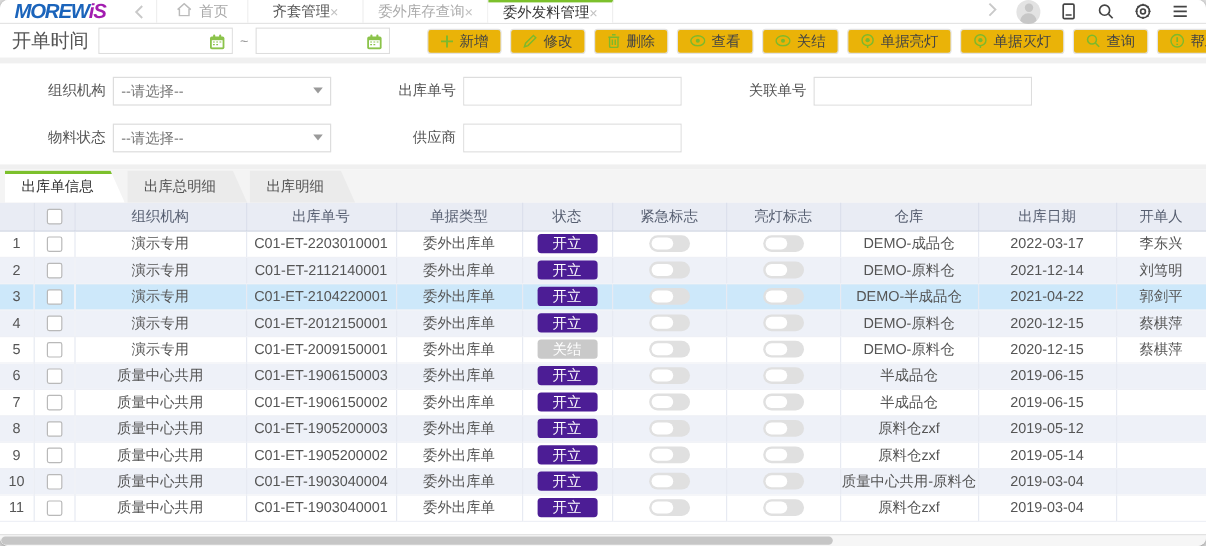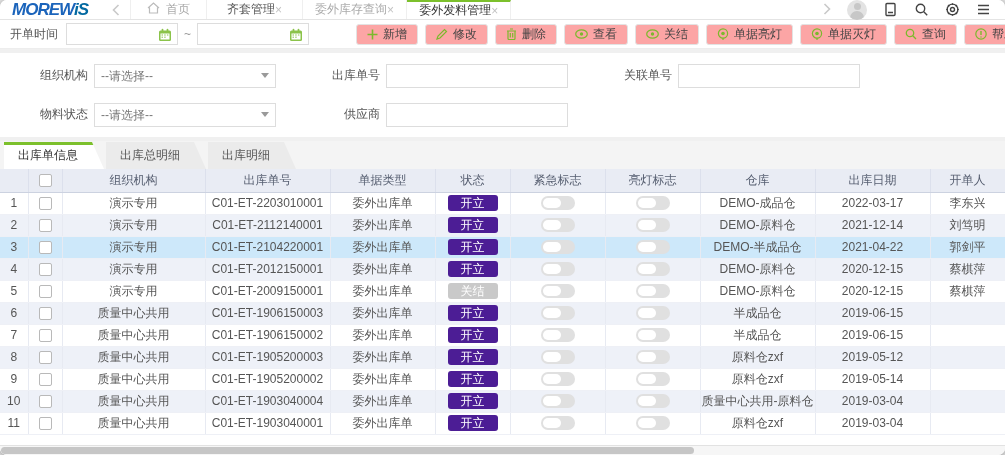--- a/index.html
+++ b/index.html
@@ -5,45 +5,45 @@
   * { margin:0; padding:0; box-sizing:border-box; }
   html,body { background:#e6e6e6; font-family:"Liberation Sans","DejaVu Sans",sans-serif; }
   .window { position:relative; width:1005px; height:455px; background:#fff; border-radius:7px;
             box-shadow:0 1px 6px rgba(0,0,0,.4); overflow:hidden; margin:0 auto; }
 
   
   .topbar { height:20px; display:flex; align-items:stretch; border-bottom:1px solid #e4e4e4; background:#fff; }
   .logo { display:flex; align-items:center; padding:0 14px 0 12px; font-style:italic; font-weight:bold;
           font-size:17px; letter-spacing:-1px; }
   .logo .p1 { color:#1b64bb; }
-  .logo .p2 { color:#0369a1; }
+  .logo .p2 { color:#a21caf; }
   .nav-chevron { display:flex; align-items:center; padding:0 10px; color:#c9c9c9; font-size:14px; cursor:pointer; }
   .home-tab { display:flex; align-items:center; gap:6px; padding:0 16px; color:#a9a9a9; font-size:12px;
               border-left:1px solid #efefef; border-right:1px solid #efefef; }
   .nav-tab { position:relative; display:flex; align-items:center; padding:0 12px; font-size:12px;
              color:#555; border-right:1px solid #efefef; min-width:96px; justify-content:center; cursor:pointer; }
   .nav-tab .x { color:#c2c2c2; font-size:12px; }
   .nav-tab.dim { color:#aaa; }
   .nav-tab.active { border-top:2px solid #7cc02c; color:#333; background:#fff; }
   .topbar-right { margin-left:auto; display:flex; align-items:center; gap:16px; padding-right:14px; }
   .avatar { width:20px; height:20px; border-radius:50%; background:#e3e3e3; position:relative; overflow:hidden; }
   .avatar::before { content:""; position:absolute; top:3px; left:6.5px; width:7px; height:7px; border-radius:50%; background:#c7c7c7; }
   .avatar::after  { content:""; position:absolute; top:11px; left:3px; width:14px; height:10px; border-radius:7px 7px 0 0; background:#c7c7c7; }
   .tb-icon { width:15px; height:15px; display:block; }
 
   
   .toolbar { height:29px; display:flex; align-items:center; padding:0 0 0 10px; background:#fff;
              border-bottom:1px solid #ededed; overflow:hidden; white-space:nowrap; }
-  .toolbar .lbl { font-size:12px; color:#555; margin-right:8px; }
+  .toolbar .lbl { font-size:16px; color:#555; margin-right:8px; }
   .date-box { position:relative; width:112px; height:22px; border:1px solid #ddd; background:#fff; }
   .date-box input { width:100%; height:100%; border:0; outline:0; padding:0 24px 0 6px; font-size:12px; }
   .date-box svg { position:absolute; right:5px; top:3.5px; }
   .tilde { color:#999; margin:0 6px; font-size:12px; }
   .btn-group { margin-left:auto; display:flex; gap:7px; align-items:center; }
-  .tbtn { display:flex; align-items:center; gap:5px; height:21px; padding:0 10px; background:#fca5a5;
+  .tbtn { display:flex; align-items:center; gap:5px; height:21px; padding:0 10px; background:#eab308;
           border:1px solid #e3e3e3; border-radius:3px; font-size:12px; color:#444; cursor:pointer; }
   .tbtn:last-child { margin-right:-22px; }
   .tbtn svg { display:block; }
 
   
   .gap { height:4px; background:#f0f0f0; }
   .filters { height:84px; background:#fff; display:grid; grid-template-columns:292px 292px auto;
              align-content:center; row-gap:15px; padding-left:26px; }
   .field { display:flex; align-items:center; }
   .field .flabel { width:62px; text-align:right; font-size:12px; color:#555; margin-right:6px; }

